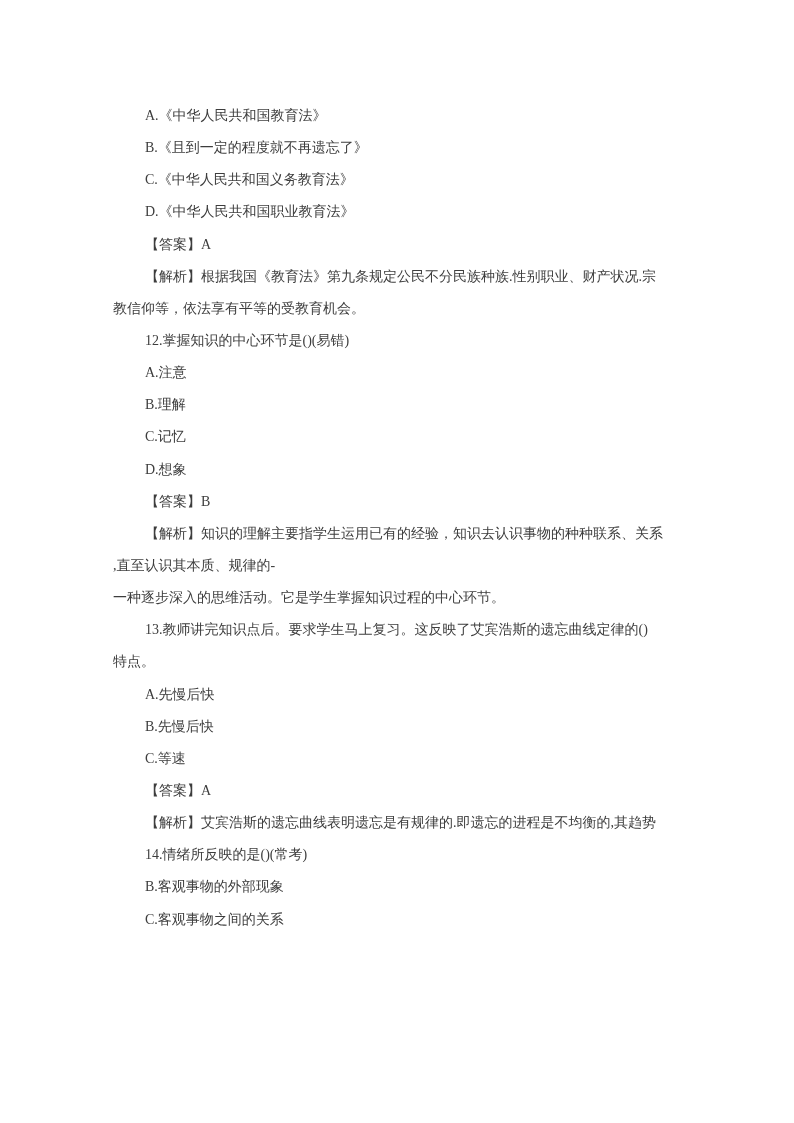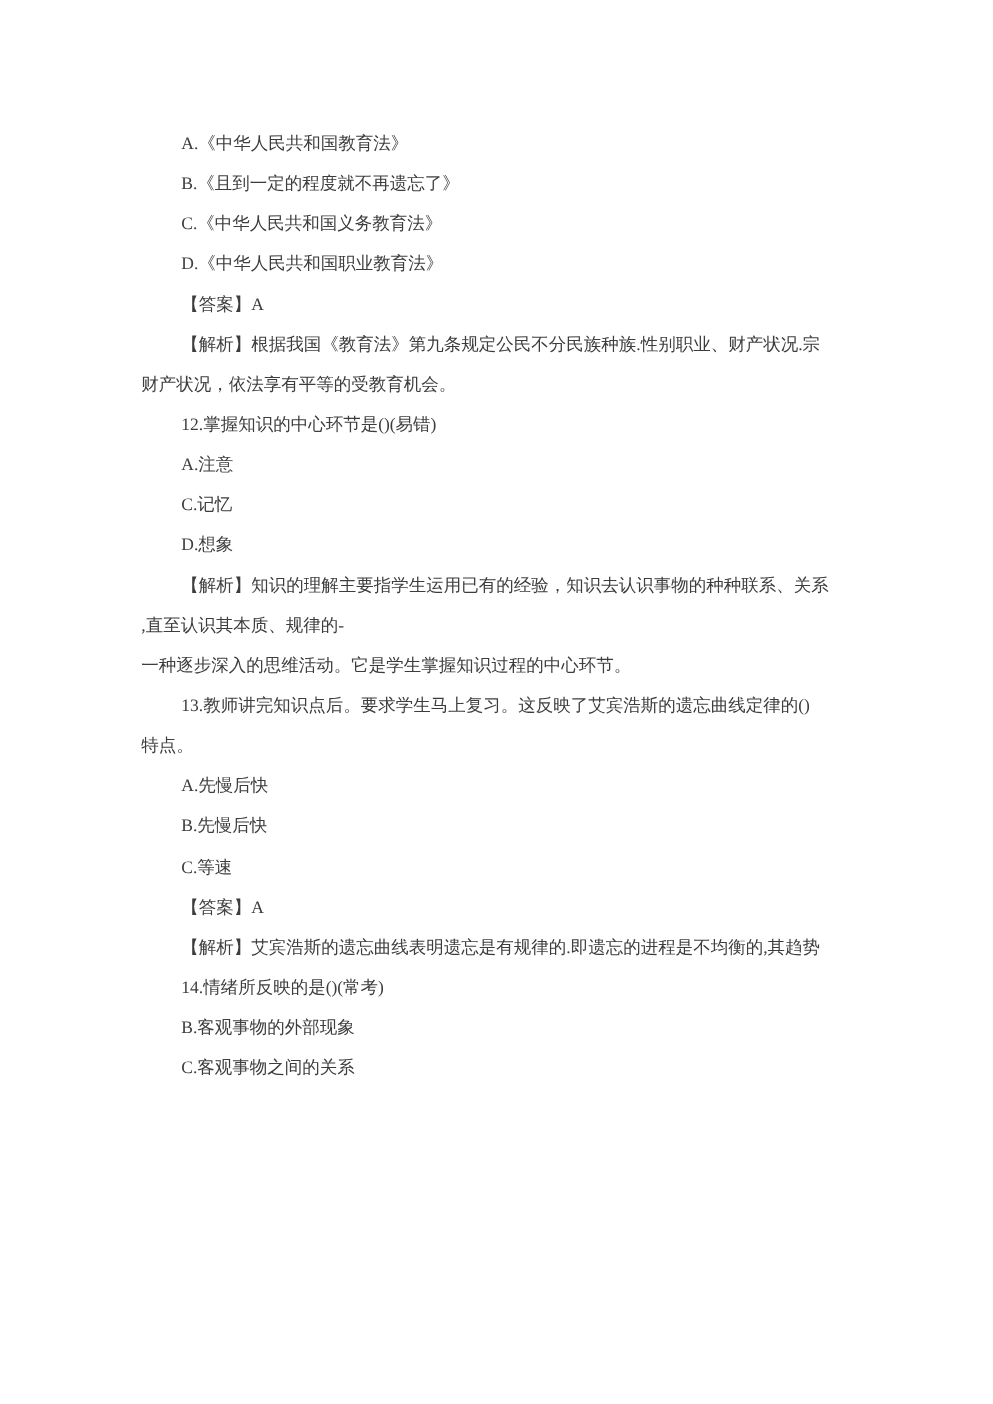--- a/index.html
+++ b/index.html
@@ -35,25 +35,27 @@
 <body>
 
 <div class="page">
   <div class="doc">
     <div class="ln ind">A.《中华人民共和国教育法》</div>
     <div class="ln ind">B.《且到一定的程度就不再遗忘了》</div>
     <div class="ln ind">C.《中华人民共和国义务教育法》</div>
     <div class="ln ind">D.《中华人民共和国职业教育法》</div>
     <div class="ln ind">【答案】A</div>
     <div class="ln ind">【解析】根据我国《教育法》第九条规定公民不分民族种族.性别职业、财产状况.宗</div>
-    <div class="ln">财产状况，依法享有平等的受教育机会。</div>
+    <div class="ln">教信仰等，依法享有平等的受教育机会。</div>
     <div class="ln ind">12.掌握知识的中心环节是()(易错)</div>
     <div class="ln ind">A.注意</div>
+    <div class="ln ind">B.理解</div>
     <div class="ln ind">C.记忆</div>
     <div class="ln ind">D.想象</div>
+    <div class="ln ind">【答案】B</div>
     <div class="ln ind">【解析】知识的理解主要指学生运用已有的经验，知识去认识事物的种种联系、关系</div>
     <div class="ln">,直至认识其本质、规律的-</div>
     <div class="ln">一种逐步深入的思维活动。它是学生掌握知识过程的中心环节。</div>
     <div class="ln ind">13.教师讲完知识点后。要求学生马上复习。这反映了艾宾浩斯的遗忘曲线定律的()</div>
     <div class="ln">特点。</div>
     <div class="ln ind">A.先慢后快</div>
     <div class="ln ind">B.先慢后快</div>
     <div class="ln ind">C.等速</div>
     <div class="ln ind">【答案】A</div>
     <div class="ln ind">【解析】艾宾浩斯的遗忘曲线表明遗忘是有规律的.即遗忘的进程是不均衡的,其趋势</div>

